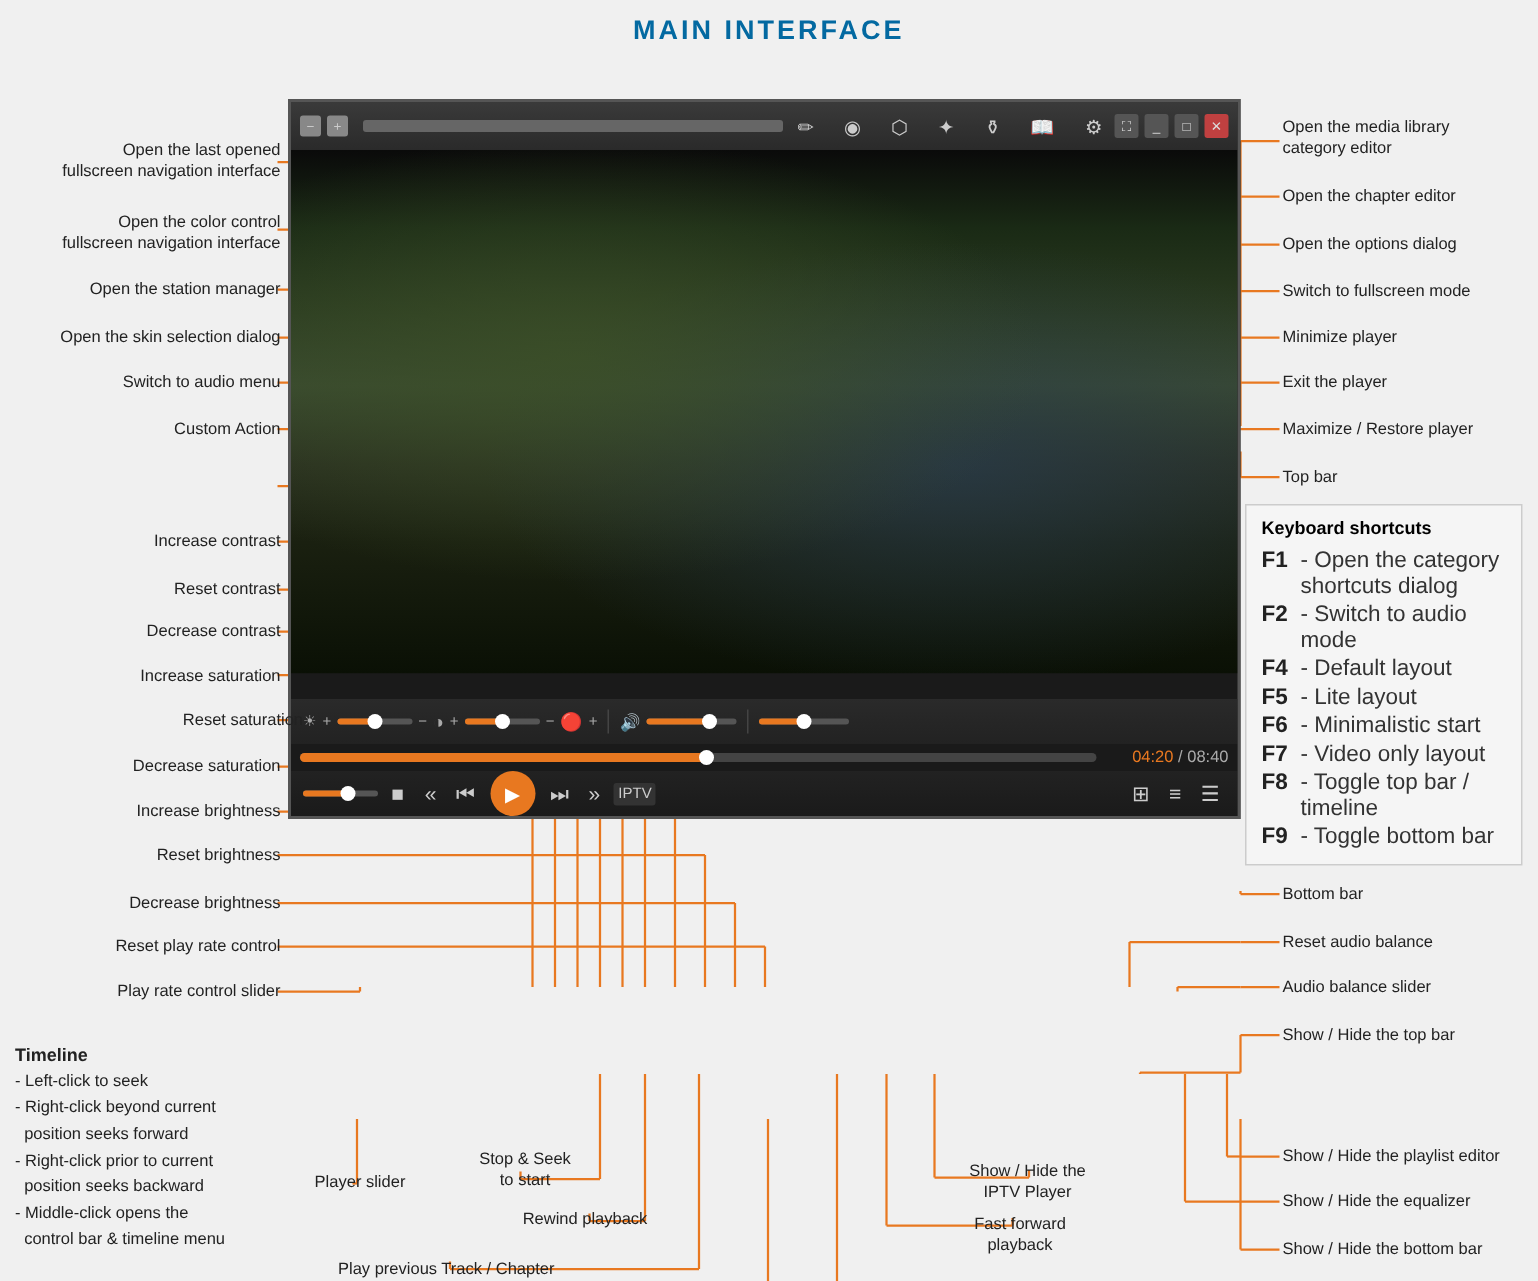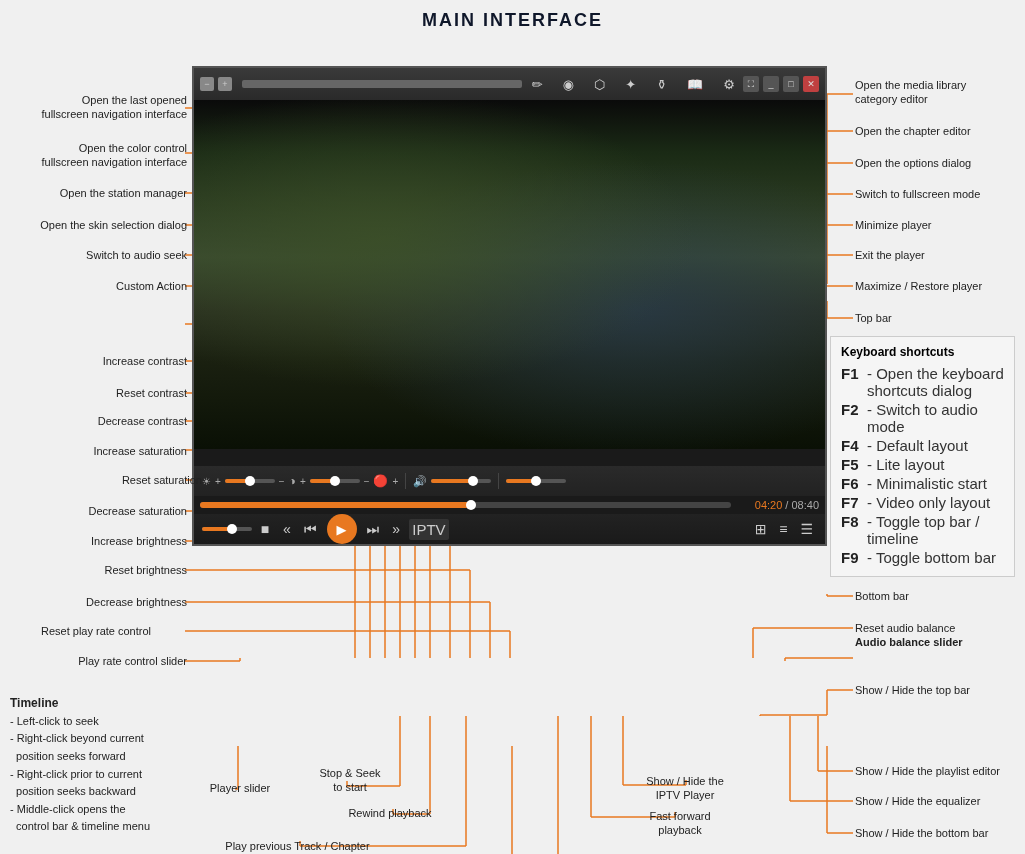--- a/index.html
+++ b/index.html
@@ -12,21 +12,21 @@
       position: relative;
       overflow: hidden;
     }
 
     .page-title {
       text-align: center;
       font-size: 18px;
       font-weight: bold;
       letter-spacing: 2px;
       padding: 10px 0 5px 0;
-      color: #0f172a;
+      color: #0369a1;
     }
 
     
     .main-container {
       position: relative;
       width: 1025px;
       height: 820px;
     }
 
     
@@ -589,79 +589,79 @@
         <div class="vol-slider-track">
           <div class="vol-slider-fill"></div>
           <div class="vol-slider-thumb"></div>
         </div>
         <span class="ctrl-btn">■</span>
         <span class="ctrl-btn">«</span>
         <span class="ctrl-btn">⏮</span>
         <div class="play-btn">▶</div>
         <span class="ctrl-btn">⏭</span>
         <span class="ctrl-btn">»</span>
-        <span class="ctrl-btn" style="font-size:15px;background:#333;padding:2px 3px;border-radius:2px;color:#ccc;">IPTV</span>
+        <span class="ctrl-btn" style="font-size:10px;background:#333;padding:2px 3px;border-radius:2px;color:#ccc;">IPTV</span>
         <div class="ctrl-right">
           <span class="ctrl-btn">⊞</span>
           <span class="ctrl-btn">≡</span>
           <span class="ctrl-btn">☰</span>
         </div>
       </div>
 
     </div>
   </div>
 
   <div class="label" style="left:5px; top:57px; width:182px;">Open the last opened<br>fullscreen navigation interface</div>
   <div class="label" style="left:5px; top:105px; width:182px;">Open the color control<br>fullscreen navigation interface</div>
   <div class="label" style="left:5px; top:150px; width:182px;">Open the station manager</div>
   <div class="label" style="left:5px; top:182px; width:182px;">Open the skin selection dialog</div>
-  <div class="label" style="left:5px; top:212px; width:182px;">Switch to audio seek</div>
+  <div class="label" style="left:5px; top:212px; width:182px;">Switch to audio menu</div>
   <div class="label" style="left:5px; top:243px; width:182px;">Custom Action</div>
   <div class="label" style="left:5px; top:318px; width:182px;">Increase contrast</div>
   <div class="label" style="left:5px; top:350px; width:182px;">Reset contrast</div>
   <div class="label" style="left:5px; top:378px; width:182px;">Decrease contrast</div>
   <div class="label" style="left:5px; top:408px; width:182px;">Increase saturation</div>
   <div class="label" style="left:20px; top:437px; width:182px;">Reset saturation</div>
   <div class="label" style="left:5px; top:468px; width:182px;">Decrease saturation</div>
   <div class="label" style="left:5px; top:498px; width:182px;">Increase brightness</div>
   <div class="label" style="left:5px; top:527px; width:182px;">Reset brightness</div>
   <div class="label" style="left:5px; top:559px; width:182px;">Decrease brightness</div>
-  <div class="label" style="left:5px; top:588px; width:182px;text-align:center;">Reset play rate control</div>
+  <div class="label" style="left:5px; top:588px; width:182px;">Reset play rate control</div>
   <div class="label" style="left:5px; top:618px; width:182px;">Play rate control slider</div>
 
   <div class="label label-right" style="left:855px; top:42px; width:165px;">Open the media library<br>category editor</div>
   <div class="label label-right" style="left:855px; top:88px; width:165px;">Open the chapter editor</div>
   <div class="label label-right" style="left:855px; top:120px; width:165px;">Open the options dialog</div>
   <div class="label label-right" style="left:855px; top:151px; width:165px;">Switch to fullscreen mode</div>
   <div class="label label-right" style="left:855px; top:182px; width:165px;">Minimize player</div>
   <div class="label label-right" style="left:855px; top:212px; width:165px;">Exit the player</div>
   <div class="label label-right" style="left:855px; top:243px; width:165px;">Maximize / Restore player</div>
   <div class="label label-right" style="left:855px; top:275px; width:165px;">Top bar</div>
   <div class="label label-right" style="left:855px; top:553px; width:165px;">Bottom bar</div>
   <div class="label label-right" style="left:855px; top:585px; width:165px;">Reset audio balance</div>
-  <div class="label label-right" style="left:855px; top:599px; width:165px;font-weight:bold;">Audio balance slider</div>
+  <div class="label label-right" style="left:855px; top:615px; width:165px;">Audio balance slider</div>
   <div class="label label-right" style="left:855px; top:647px; width:165px;">Show / Hide the top bar</div>
   <div class="label label-right" style="left:855px; top:728px; width:165px;">Show / Hide the playlist editor</div>
   <div class="label label-right" style="left:855px; top:758px; width:165px;">Show / Hide the equalizer</div>
   <div class="label label-right" style="left:855px; top:790px; width:165px;">Show / Hide the bottom bar</div>
 
   <div class="label" style="left:190px; top:745px; width:100px; text-align:center;">Player slider</div>
   <div class="label" style="left:300px; top:730px; width:100px; text-align:center;">Stop &amp; Seek<br>to start</div>
   <div class="label" style="left:330px; top:770px; width:120px; text-align:center;">Rewind playback</div>
   <div class="label" style="left:200px; top:803px; width:195px; text-align:center;">Play previous Track / Chapter</div>
 
   <div class="label" style="left:620px; top:738px; width:130px; text-align:center;">Show / Hide the<br>IPTV Player</div>
   <div class="label" style="left:610px; top:773px; width:140px; text-align:center;">Fast forward<br>playback</div>
   <div class="label" style="left:610px; top:817px; width:175px; text-align:center;">Play next Track / Chapter</div>
 
   <div class="kb-shortcuts">
     <div class="kb-title">Keyboard shortcuts</div>
     <div class="kb-row">
       <span class="kb-key">F1</span>
-      <span class="kb-desc">- Open the keyboard shortcuts dialog</span>
+      <span class="kb-desc">- Open the category shortcuts dialog</span>
     </div>
     <div class="kb-row">
       <span class="kb-key">F2</span>
       <span class="kb-desc">- Switch to audio mode</span>
     </div>
     <div class="kb-row">
       <span class="kb-key">F4</span>
       <span class="kb-desc">- Default layout</span>
     </div>
     <div class="kb-row">

